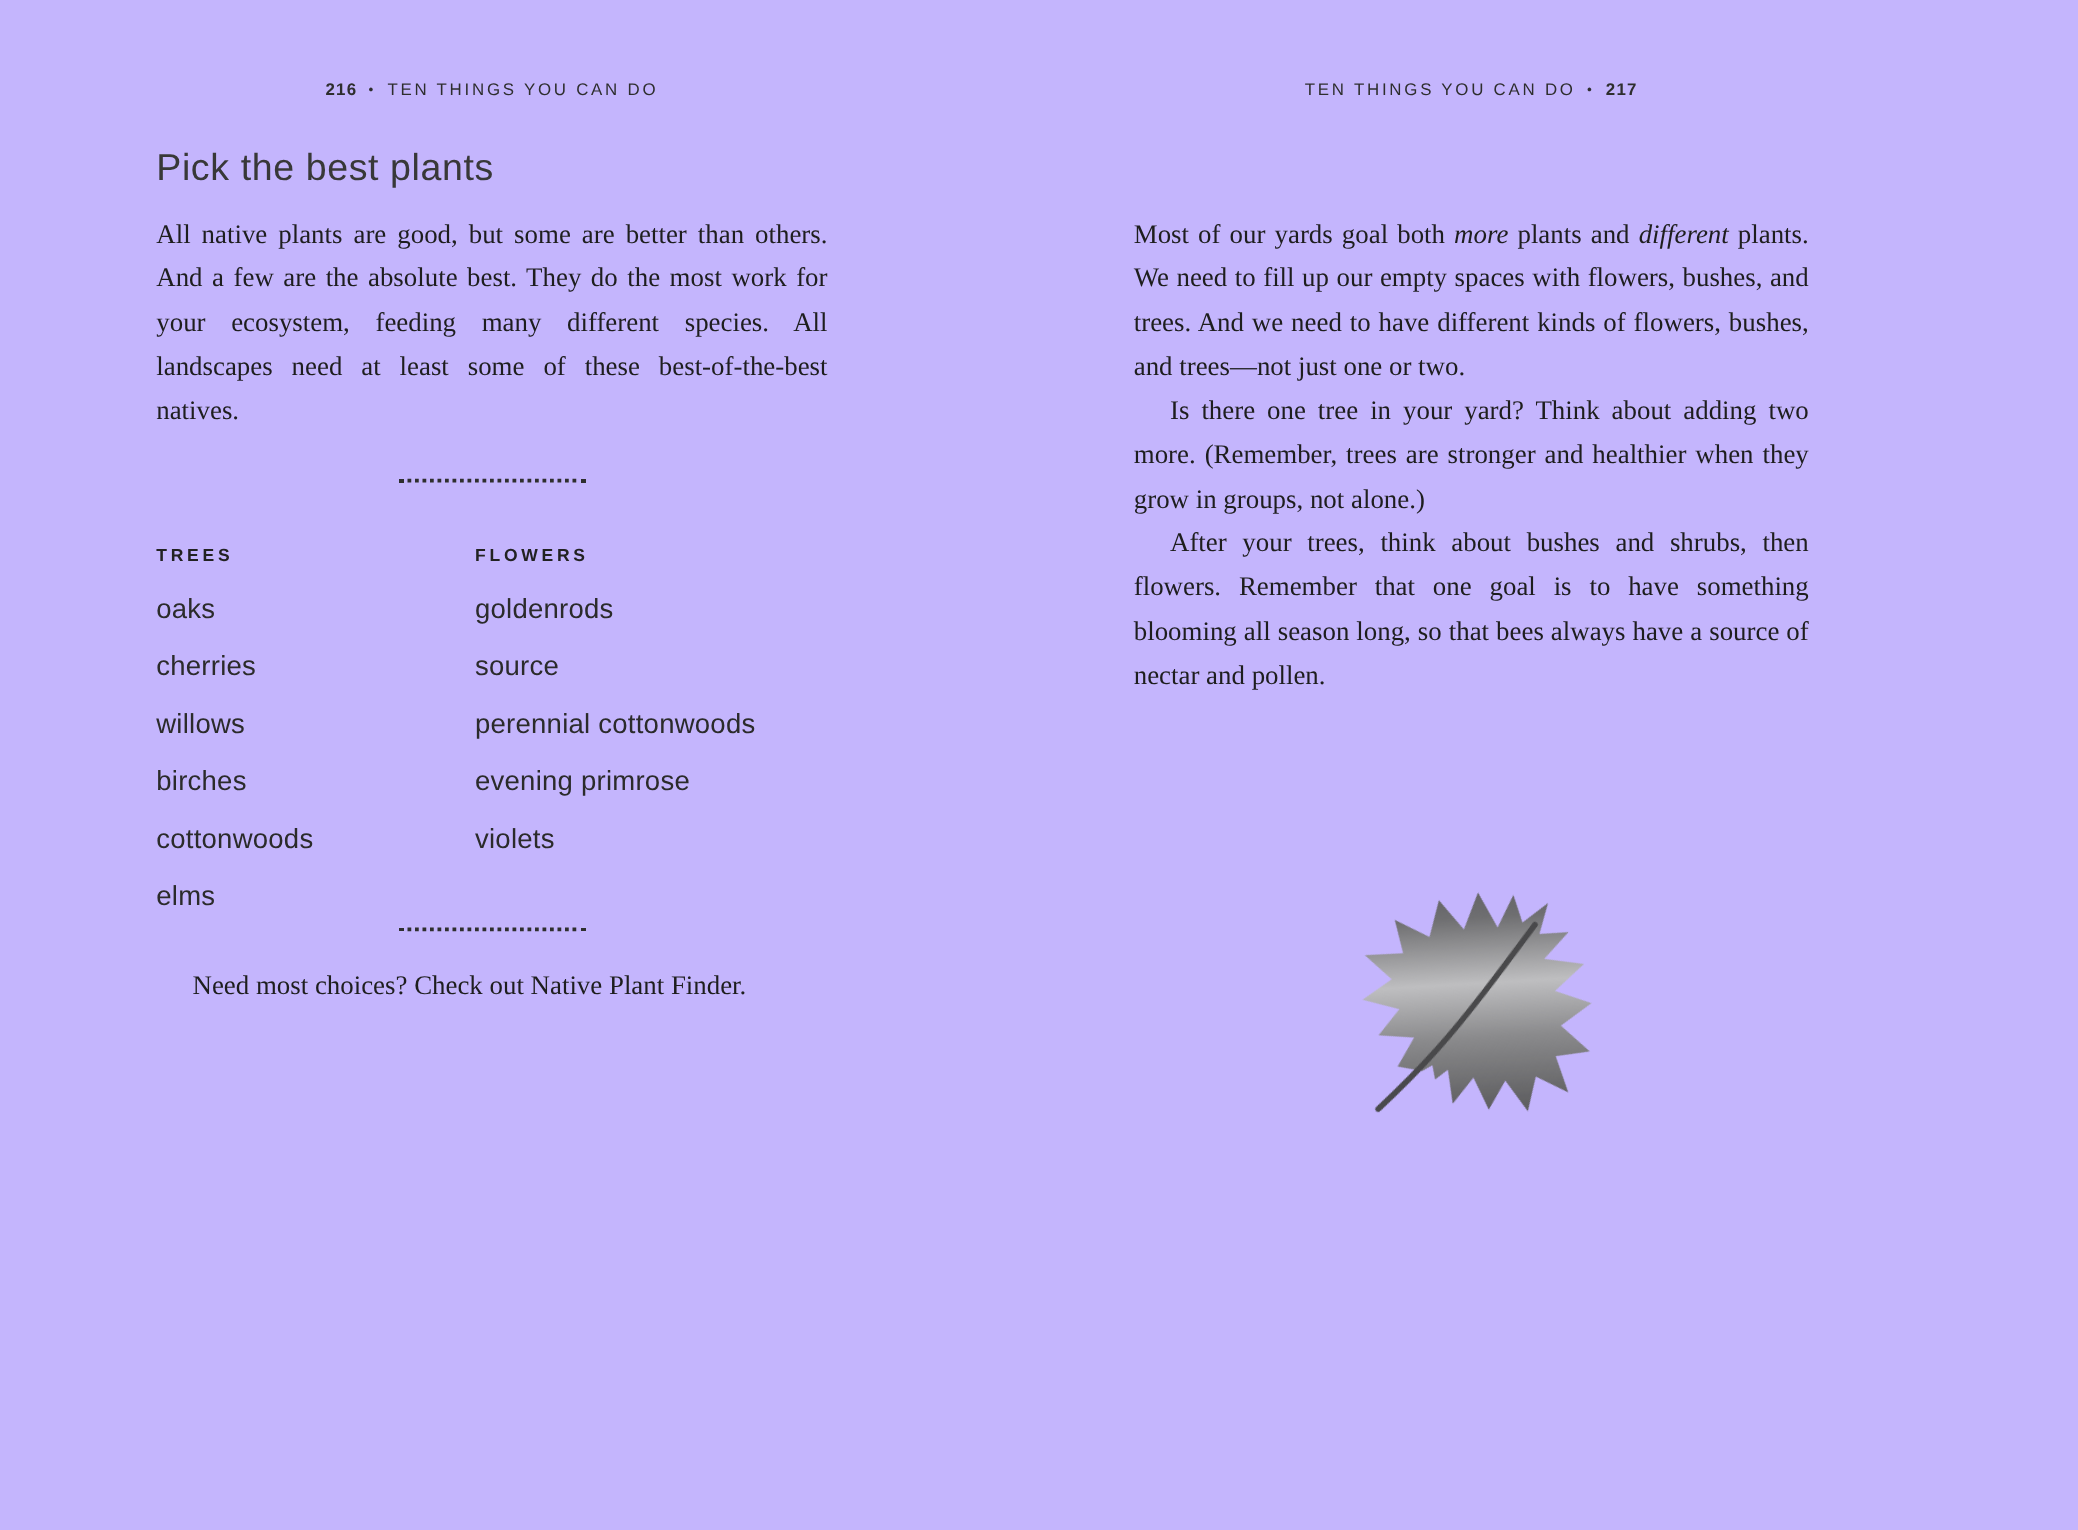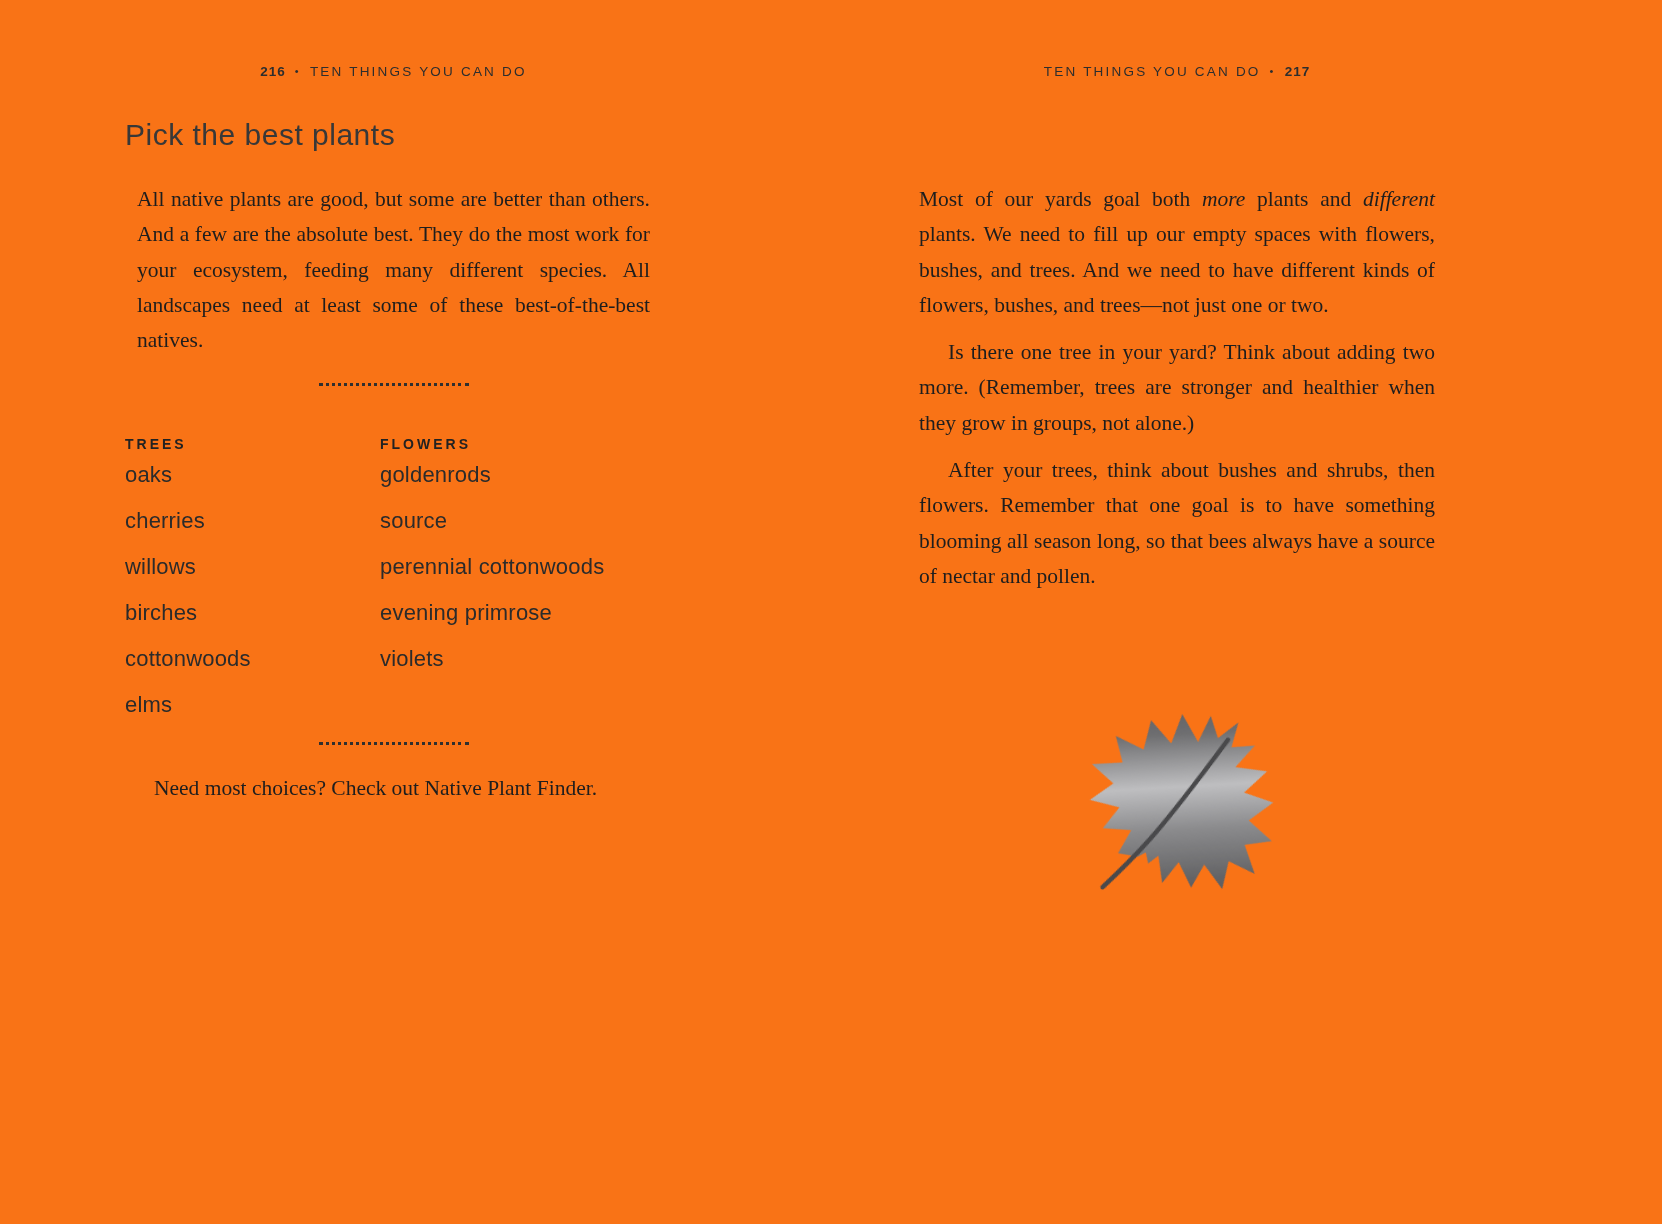--- a/index.html
+++ b/index.html
@@ -1,21 +1,21 @@
 <!DOCTYPE html>
 <html><head>
 <meta charset="utf-8">
 <style>
   * { margin: 0; padding: 0; box-sizing: border-box; }
   html, body { background: #ffffff; }
   .spread {
     position: relative;
     width: 1662px;
     height: 1224px;
-    background: #f97316;
+    background: #c4b5fd;
     overflow: hidden;
     font-family: "Liberation Serif", serif;
     color: #1e1e1e;
   }
   .page {
     position: absolute;
     top: 0;
     height: 1224px;
   }
   .page-left  { left: 125px; width: 537px; }
@@ -49,21 +49,21 @@
 
   .body-text {
     position: absolute;
     top: 170px;
     left: 0; right: 0;
     font-size: 21.5px;
     line-height: 35.3px;
     text-align: justify;
     color: #1e1e1e;
   }
-  .body-text p { margin: 12px; }
+  .body-text p { margin: 0; }
   .body-text p.indented { text-indent: 29px; }
   .body-text em { font-style: italic; }
 
   .dotted-divider {
     position: absolute;
     left: 50%;
     transform: translateX(-50%);
     width: 150px;
     height: 0;
     border-top: 3px dotted #2f2f2f;
@@ -78,20 +78,21 @@
     display: flex;
     font-family: "Liberation Sans", sans-serif;
   }
   .plant-col { width: 255px; }
   .plant-col-flowers { width: 282px; }
   .col-header {
     font-size: 14px;
     font-weight: 600;
     letter-spacing: 3px;
     color: #222222;
+    margin-bottom: 12px;
   }
   .plant-list { list-style: none; }
   .plant-list li {
     font-size: 22px;
     font-weight: 300;
     line-height: 46px;
     color: #2b2b2b;
     letter-spacing: 0.2px;
   }
 

